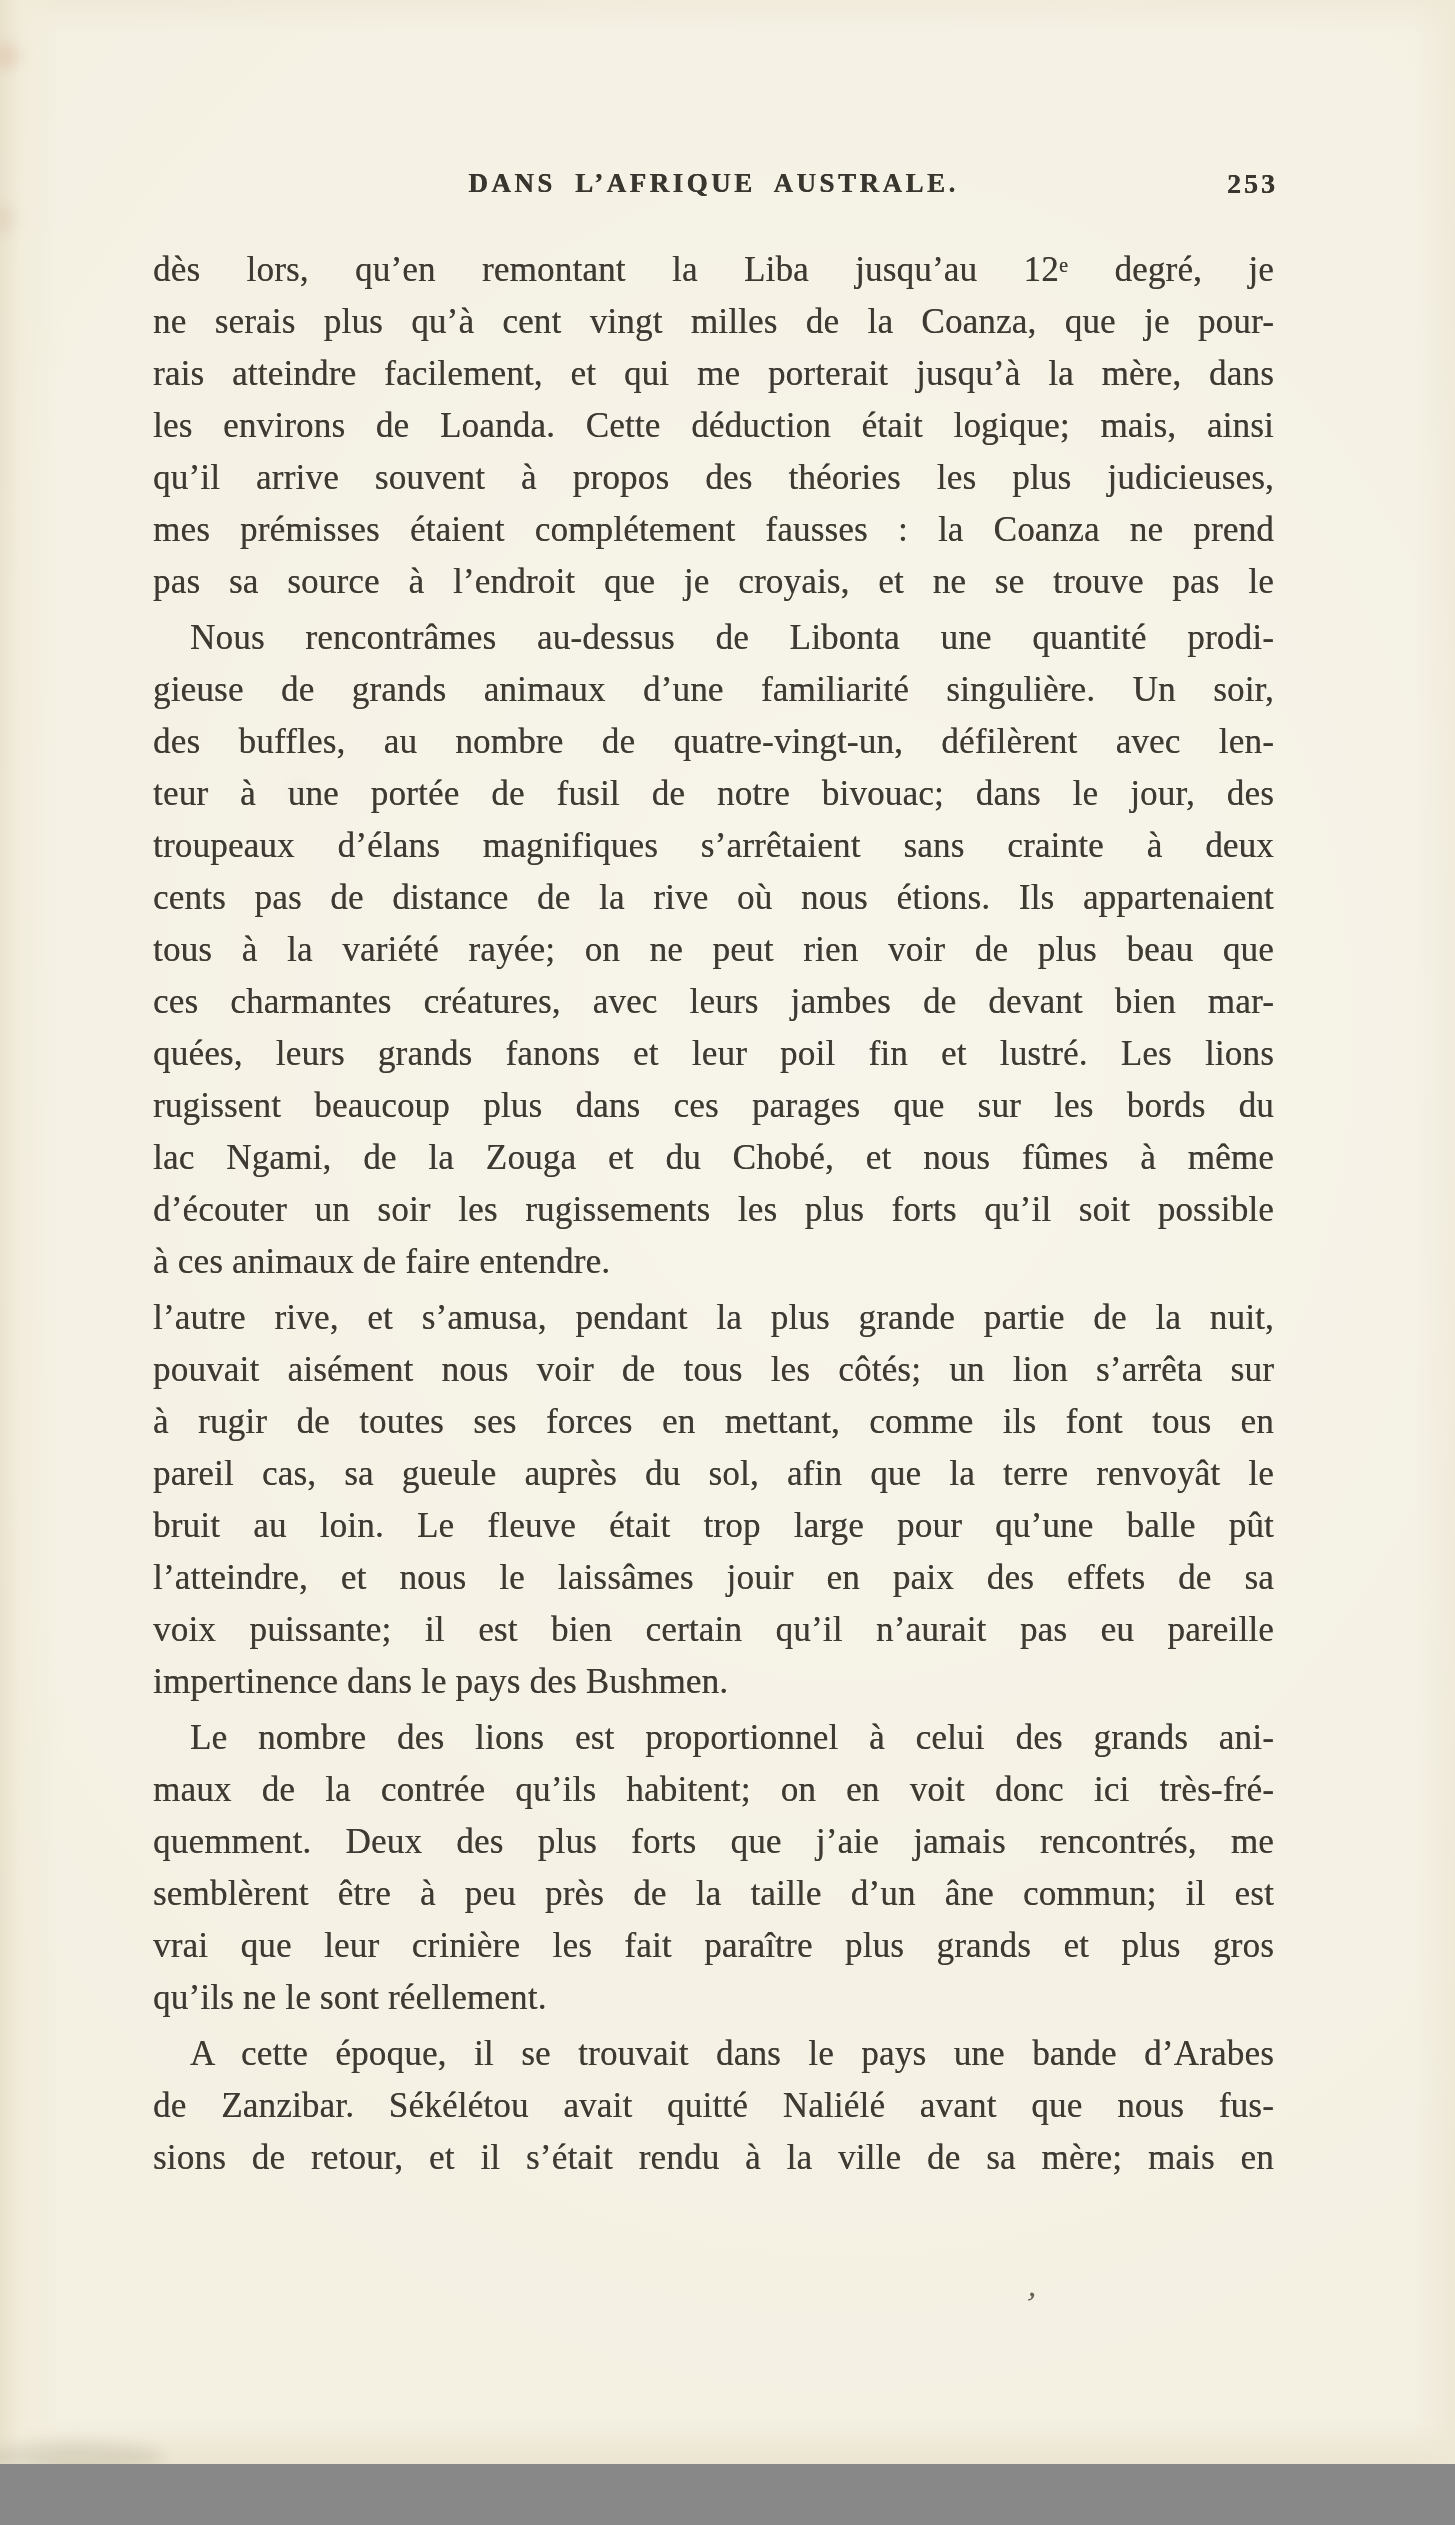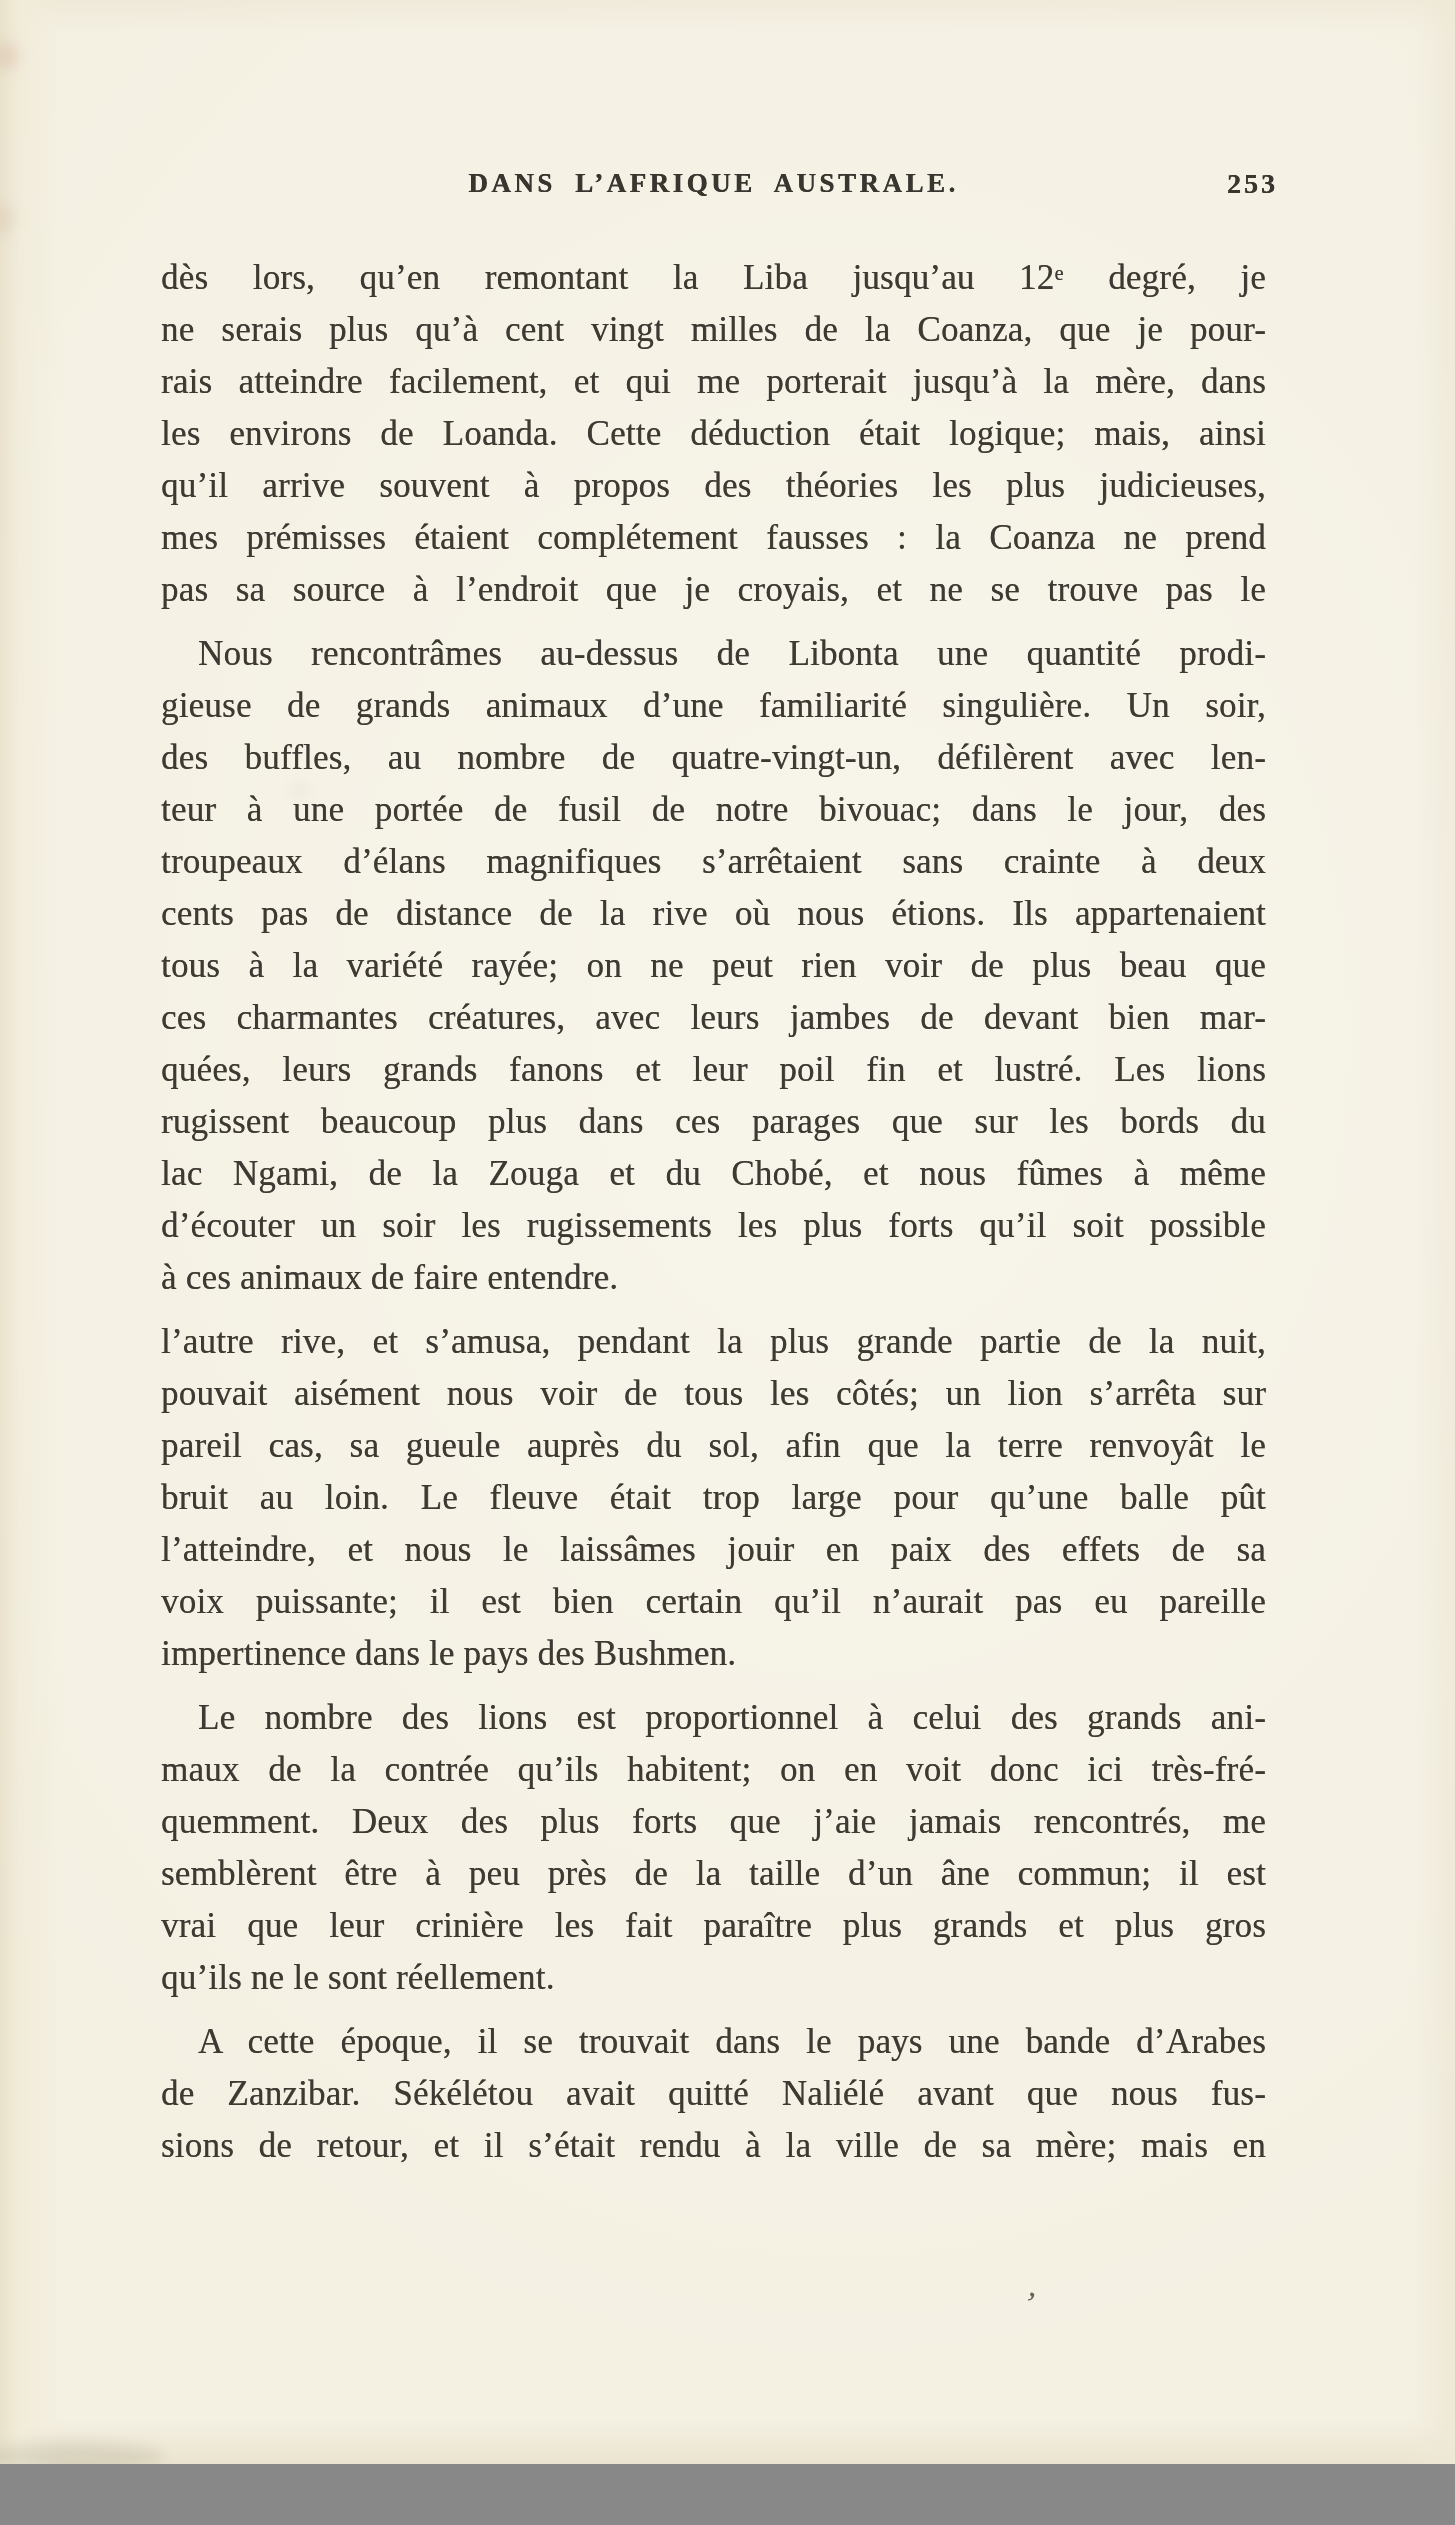--- a/index.html
+++ b/index.html
@@ -51,21 +51,21 @@
   
   .text-block {
     position: absolute;
     left: 149px; top: 240px;
     width: 1129px;
     color: #3e3a33;
     font-size: 35px;
     letter-spacing: 0.2px;
     text-shadow: 0.3px 0 0 rgba(62,58,51,0.75);
   }
-  .para { margin: 12px; }
+  .para { margin: 4px; }
   .line {
     height: 52px;
     line-height: 52px;
     text-align: justify;
     text-align-last: justify;
     overflow: hidden;
     white-space: normal;
   }
   .line.indent { text-indent: 37px; }
   .line.endline { text-align: left; text-align-last: left; }
@@ -121,20 +121,21 @@
         <div class="line">ces charmantes créatures, avec leurs jambes de devant bien mar-</div>
         <div class="line">quées, leurs grands fanons et leur poil fin et lustré. Les lions</div>
         <div class="line">rugissent beaucoup plus dans ces parages que sur les bords du</div>
         <div class="line">lac Ngami, de la Zouga et du Chobé, et nous fûmes à même</div>
         <div class="line">d’écouter un soir les rugissements les plus forts qu’il soit possible</div>
         <div class="line endline">à ces animaux de faire entendre.</div>
       </div>
       <div class="para">
         <div class="line">l’autre rive, et s’amusa, pendant la plus grande partie de la nuit,</div>
         <div class="line">pouvait aisément nous voir de tous les côtés; un lion s’arrêta sur</div>
+        <div class="line">à rugir de toutes ses forces en mettant, comme ils font tous en</div>
         <div class="line">pareil cas, sa gueule auprès du sol, afin que la terre renvoyât le</div>
         <div class="line">bruit au loin. Le fleuve était trop large pour qu’une balle pût</div>
         <div class="line">l’atteindre, et nous le laissâmes jouir en paix des effets de sa</div>
         <div class="line">voix puissante; il est bien certain qu’il n’aurait pas eu pareille</div>
         <div class="line endline">impertinence dans le pays des Bushmen.</div>
       </div>
       <div class="para">
         <div class="line indent">Le nombre des lions est proportionnel à celui des grands ani-</div>
         <div class="line">maux de la contrée qu’ils habitent; on en voit donc ici très-fré-</div>
         <div class="line">quemment. Deux des plus forts que j’aie jamais rencontrés, me</div>

